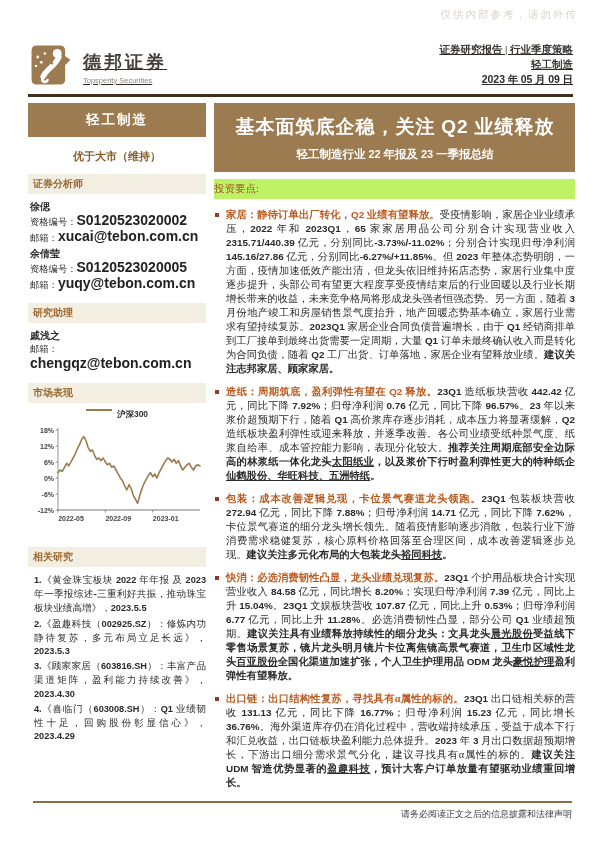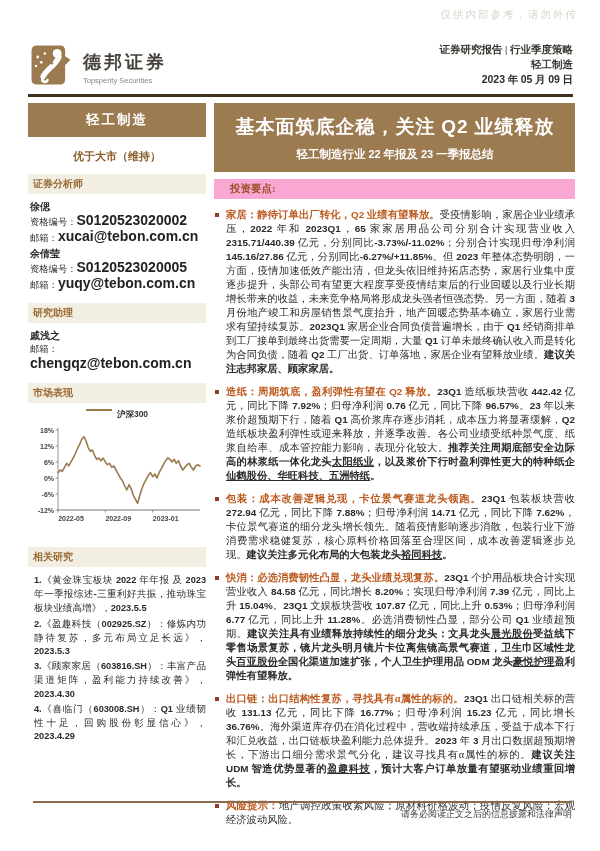--- a/index.html
+++ b/index.html
@@ -2,21 +2,21 @@
 <html><head>
 <meta charset="utf-8">
 <style>
   html,body{margin:0;padding:0;background:#fff;}
   .page{position:relative;width:600px;height:851px;background:#fff;overflow:hidden;
         font-family:"Liberation Serif", serif;color:#2b2b2b;}
   .num{font-family:"Liberation Sans", sans-serif;font-weight:bold;}
   
   .watermark{position:absolute;top:8px;right:22px;font-size:10.5px;color:#d9d4ca;letter-spacing:2px;}
   
-  .header{position:absolute;left:28px;right:27px;top:42px;display:flex;justify-content:space-between;align-items:flex-start;}
+  .header{position:absolute;left:28px;right:27px;top:42px;display:flex;justify-content:space-between;align-items:flex-start;text-decoration:underline;}
   .brand{display:flex;align-items:center;gap:9px;}
   .brand-cn{font-size:18px;font-weight:bold;color:#45403a;letter-spacing:3px;font-family:"Liberation Sans",sans-serif;}
   .brand-en{font-size:7.5px;color:#8c867d;font-family:"Liberation Sans",sans-serif;margin-top:2px;}
   .hdr-right{text-align:right;line-height:15px;}
   .hdr-line1{font-size:10.5px;font-weight:bold;color:#3a3631;}
   .hdr-line2{font-size:10.5px;font-weight:bold;color:#3a3631;}
   .hdr-date{font-size:10.5px;font-weight:bold;color:#2e2a26;}
   .header-rule{position:absolute;left:28px;right:27px;top:94px;height:3px;background:#40301d;}
   
   .aside{position:absolute;left:28px;top:103px;width:178px;}
@@ -38,21 +38,21 @@
   .legend-label{font-size:8.5px;font-weight:bold;color:#333;font-family:"Liberation Sans",sans-serif;}
   .tick{font:bold 7px "Liberation Sans",sans-serif;fill:#444;}
   
   .related-item{font-size:9.6px;line-height:13.2px;text-align:justify;margin:0 0 1px 6px;}
   .related-item .num{font-size:9.2px;}
   
   .title-box{background:#9d7b51;color:#fff;text-align:center;padding:11px 6px 10px 7px;}
   .title{font-size:19px;font-weight:bold;letter-spacing:1px;}
   .subtitle{font-size:11.5px;font-weight:bold;margin-top:7px;}
   .subtitle .num{font-size:11px;}
-  .highlights-strip{background:#f9a8d4;color:#9e4f26;font-weight:bold;font-size:10.5px;padding:3px 16px;margin:7px 0 9px 0;}
+  .highlights-strip{background:#bef264;color:#9e4f26;font-weight:normal;font-size:10.5px;padding:3px 0;margin:7px 0 9px 0;}
   .bullet{position:relative;padding-left:12px;font-size:10.3px;line-height:14px;text-align:justify;margin-bottom:9px;}
   .marker{position:absolute;left:1px;top:5px;width:4px;height:4px;background:#8f3b2b;}
   .lead{color:#bc5a1f;font-weight:bold;}
   .lead .num{font-size:10px;}
   .seg-plain{font-weight:normal;}
   .seg-bold{font-weight:bold;}
   .seg-link{font-weight:bold;text-decoration:underline;}
   .bullet .num{font-size:9.9px;}
   
   .footer-rule{position:absolute;left:33px;right:28px;top:801px;height:2px;background:#8a6a48;}
@@ -178,22 +178,19 @@
      </div>
         <div class="bullet">
        <span class="marker"></span><span class="lead">包装：成本改善逻辑兑现，卡位景气赛道龙头领跑。</span><span class="seg-plain"><span class="num">23Q1</span> 包装板块营收 <span class="num">272.94</span> 亿元，同比下降 <span class="num">7.88%</span>；归母净利润 <span class="num">14.71</span> 亿元，同比下降 <span class="num">7.62%</span>，卡位景气赛道的细分龙头增长领先。随着疫情影响逐步消散，包装行业下游消费需求稳健复苏，核心原料价格回落至合理区间，成本改善逻辑逐步兑现。</span><span class="seg-bold">建议关注多元化布局的大包装龙头</span><span class="seg-link">裕同科技</span><span class="seg-bold">。</span>
      </div>
         <div class="bullet">
        <span class="marker"></span><span class="lead">快消：必选消费韧性凸显，龙头业绩兑现复苏。</span><span class="seg-plain"><span class="num">23Q1</span> 个护用品板块合计实现营业收入 <span class="num">84.58</span> 亿元，同比增长 <span class="num">8.20%</span>；实现归母净利润 <span class="num">7.39</span> 亿元，同比上升 <span class="num">15.04%</span>。<span class="num">23Q1</span> 文娱板块营收 <span class="num">107.87</span> 亿元，同比上升 <span class="num">0.53%</span>；归母净利润 <span class="num">6.77</span> 亿元，同比上升 <span class="num">11.28%</span>。必选消费韧性凸显，部分公司 <span class="num">Q1</span> 业绩超预期。</span><span class="seg-bold">建议关注具有业绩释放持续性的细分龙头：文具龙头</span><span class="seg-link">晨光股份</span><span class="seg-bold">受益线下零售场景复苏，镜片龙头明月镜片卡位离焦镜高景气赛道，卫生巾区域性龙头</span><span class="seg-link">百亚股份</span><span class="seg-bold">全国化渠道加速扩张，个人卫生护理用品 <span class="num">ODM</span> 龙头</span><span class="seg-link">豪悦护理</span><span class="seg-bold">盈利弹性有望释放。</span>
      </div>
         <div class="bullet">
        <span class="marker"></span><span class="lead">出口链：出口结构性复苏，寻找具有α属性的标的。</span><span class="seg-plain"><span class="num">23Q1</span> 出口链相关标的营收 <span class="num">131.13</span> 亿元，同比下降 <span class="num">16.77%</span>；归母净利润 <span class="num">15.23</span> 亿元，同比增长 <span class="num">36.76%</span>。海外渠道库存仍在消化过程中，营收端持续承压，受益于成本下行和汇兑收益，出口链板块盈利能力总体提升。<span class="num">2023</span> 年 <span class="num">3</span> 月出口数据超预期增长，下游出口细分需求景气分化，建议寻找具有α属性的标的。</span><span class="seg-bold">建议关注 <span class="num">UDM</span> 智造优势显著的</span><span class="seg-link">盈趣科技</span><span class="seg-bold">，预计大客户订单放量有望驱动业绩重回增长。</span>
      </div>
-        <div class="bullet">
-       <span class="marker"></span><span class="lead">风险提示：</span><span class="seg-plain">地产调控政策收紧风险；原材料价格波动；疫情反复风险；宏观经济波动风险。</span>
-     </div>
       </div>
   </main>
 
   <div class="footer-rule"></div>
   <div class="footer-text">请务必阅读正文之后的信息披露和法律声明</div>
 
 </div>
 
 </body></html>

